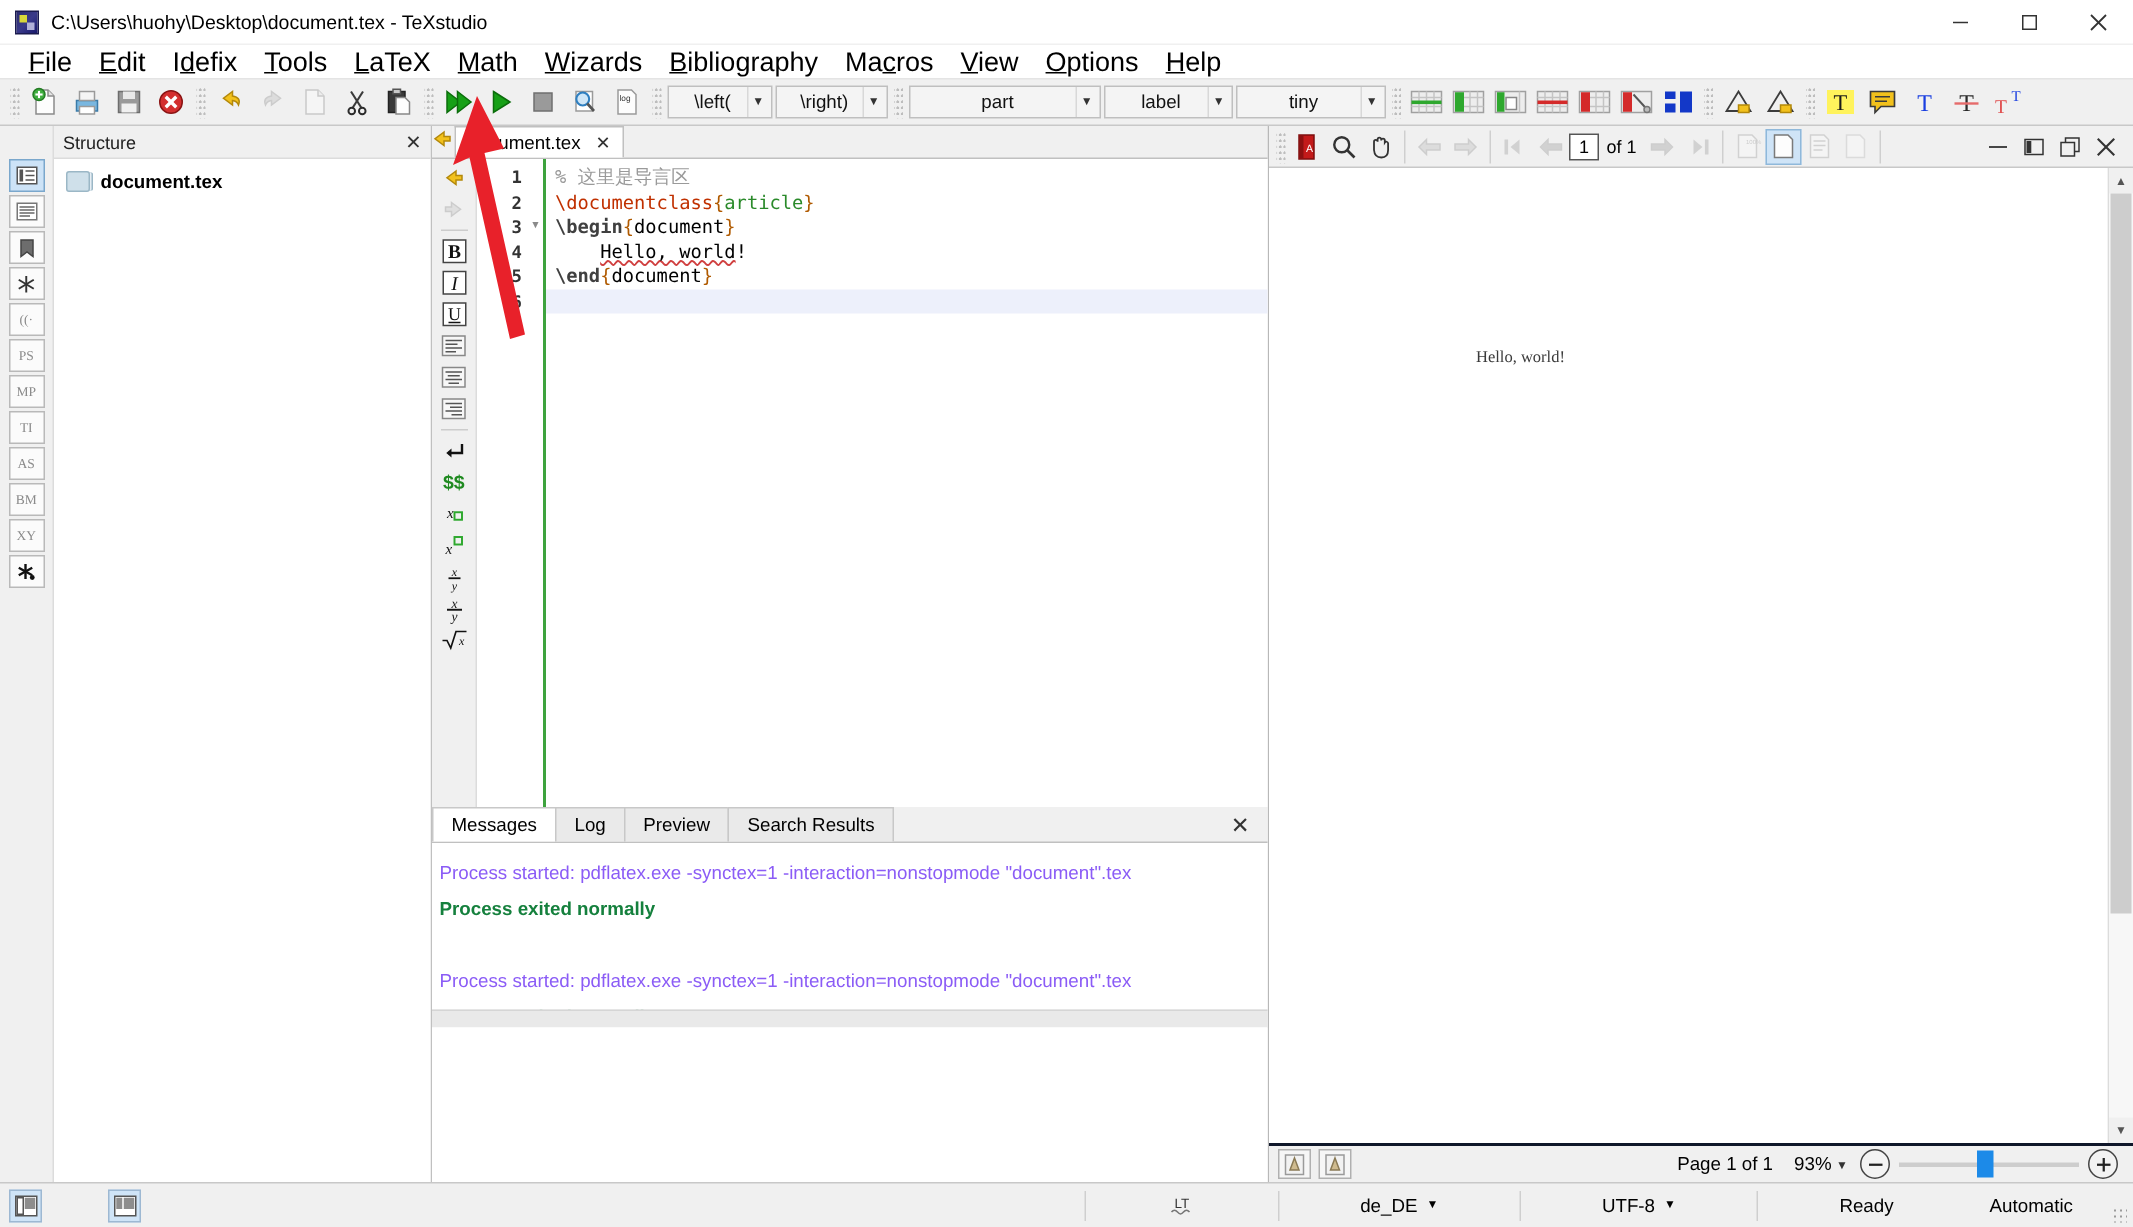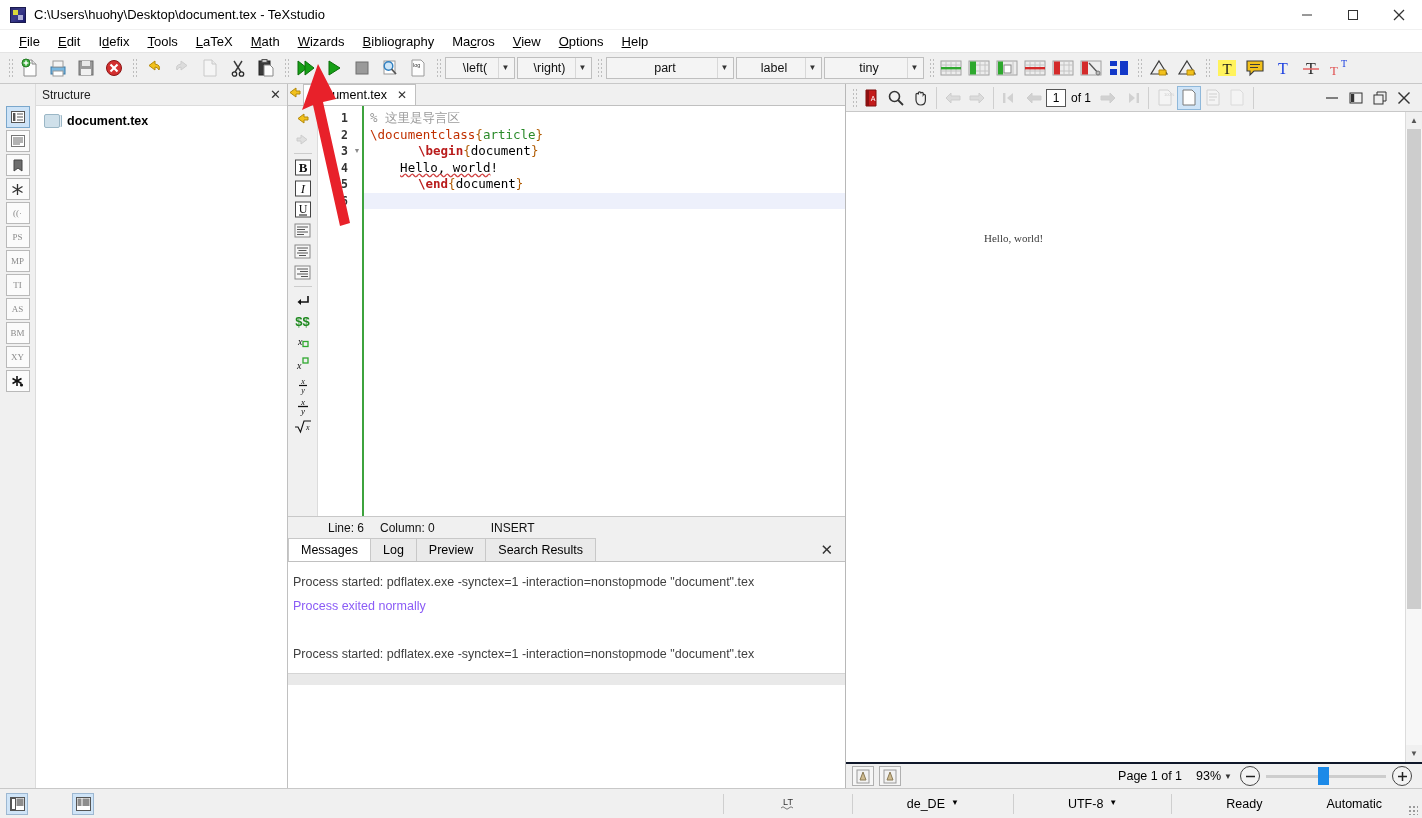--- a/index.html
+++ b/index.html
@@ -45,21 +45,21 @@
     font-size: 14px; color:#333;
   }
   .tb-btn svg { display:block; }
 
   
   .menubar {
     height: 22px; background:#ffffff; display:flex; align-items:center;
     padding-left: 10px; flex: 0 0 22px;
   }
   .menu-item {
-    padding: 2px 9px; font-size: 13px; color:#000;
+    padding: 2px 9px; font-size: 18px; color:#000;
   }
   .menu-item u { text-decoration: underline; }
 
   
   .toolbar {
     height: 32px; background:#f0f0f0; display:flex; align-items:center;
     border-top:1px solid #e4e4e4; border-bottom:1px solid #c8c8c8;
     flex: 0 0 32px; padding-left:4px;
   }
   .grip {
@@ -162,21 +162,21 @@
   .fold { height:16.5px; line-height:16.5px; font-size:7px; color:#8a8a8a; text-align:center;}
 
   .codearea {
     flex:1; background:#ffffff; position:relative; padding-top:4px;
     border-left:2px solid #3ea33e;
     font-family:"DejaVu Sans Mono", monospace; font-size:12.5px;
   }
   .cline { height:16.5px; line-height:16.5px; white-space:pre; padding-left:6px; }
   .cline.cur { background:#edf0fb; }
   .k-cmd { color:#c03000; }
-  .k-blue { color:#b91c1c; font-weight:bold;margin-left:48px;}
+  .k-blue { color:#404040; font-weight:bold;}
   .k-green { color:#2a8a2a; }
   .k-brace { color:#b05a00; }
   .k-cm { color:#9a9a9a; }
   .k-plain { color:#000; }
   .sp-err {
     text-decoration: underline wavy #d04040;
     text-decoration-skip-ink: none;
   }
 
   .editstatus {
@@ -197,22 +197,22 @@
     font-size:12.5px; color:#000; border:1px solid #c8c8c8; border-bottom:none;
     background:#eaeaea; margin-right:-1px;
   }
   .mtab.sel { background:#ffffff; }
   .msgclose { margin-left:auto; margin-right:12px; font-size:15px; color:#333; margin-bottom:2px;}
   .msgbody {
     flex:1; background:#ffffff; padding: 8px 4px 0 4px; overflow:hidden;
     font-size:12.5px;
   }
   .mline { height: 24px; line-height:24px; padding-left:1px; white-space:pre; }
-  .m-green { color:#404040; }
-  .m-black { color:#8b5cf6; }
+  .m-green { color:#8b5cf6; }
+  .m-black { color:#15803d;font-weight:bold; }
   .msghscroll { height:12px; background:#e9e9e9; border-top:1px solid #d5d5d5; }
   .msgbottom { flex:1; background:#ffffff; }
 
   
   .viewer { flex:1; display:flex; flex-direction:column; min-width:0; background:#f0f0f0;}
   .vtoolbar {
     height: 28px; background:#f0f0f0; display:flex; align-items:center;
     border-bottom:1px solid #c8c8c8; padding-left:2px; flex:0 0 28px;
   }
   .vb {
@@ -805,25 +805,20 @@
         <div class="codearea">
           <div class="cline"><span class="k-cm">% 这里是导言区</span></div>
           <div class="cline"><span class="k-cmd">\documentclass</span><span class="k-brace">{</span><span class="k-green">article</span><span class="k-brace">}</span></div>
           <div class="cline"><span class="k-blue">\begin</span><span class="k-brace">{</span><span class="k-plain">document</span><span class="k-brace">}</span></div>
           <div class="cline"><span class="k-plain">    </span><span class="k-plain sp-err">Hello, world</span><span class="k-plain">!</span></div>
           <div class="cline"><span class="k-blue">\end</span><span class="k-brace">{</span><span class="k-plain">document</span><span class="k-brace">}</span></div>
           <div class="cline cur"><span class="k-plain"> </span></div>
         </div>
       </div>
 
-      <div class="editstatus">
-        <span class="es-seg" style="margin-left:32px">Line: 6</span>
-        <span class="es-seg">Column: 0</span>
-        <span class="es-seg" style="margin-left:40px">INSERT</span>
-      </div>
 
       <div class="msgpanel">
         <div class="msgtabs">
           <div class="mtab sel">Messages</div>
           <div class="mtab">Log</div>
           <div class="mtab">Preview</div>
           <div class="mtab">Search Results</div>
           <div class="msgclose">✕</div>
         </div>
         <div class="msgbody">

